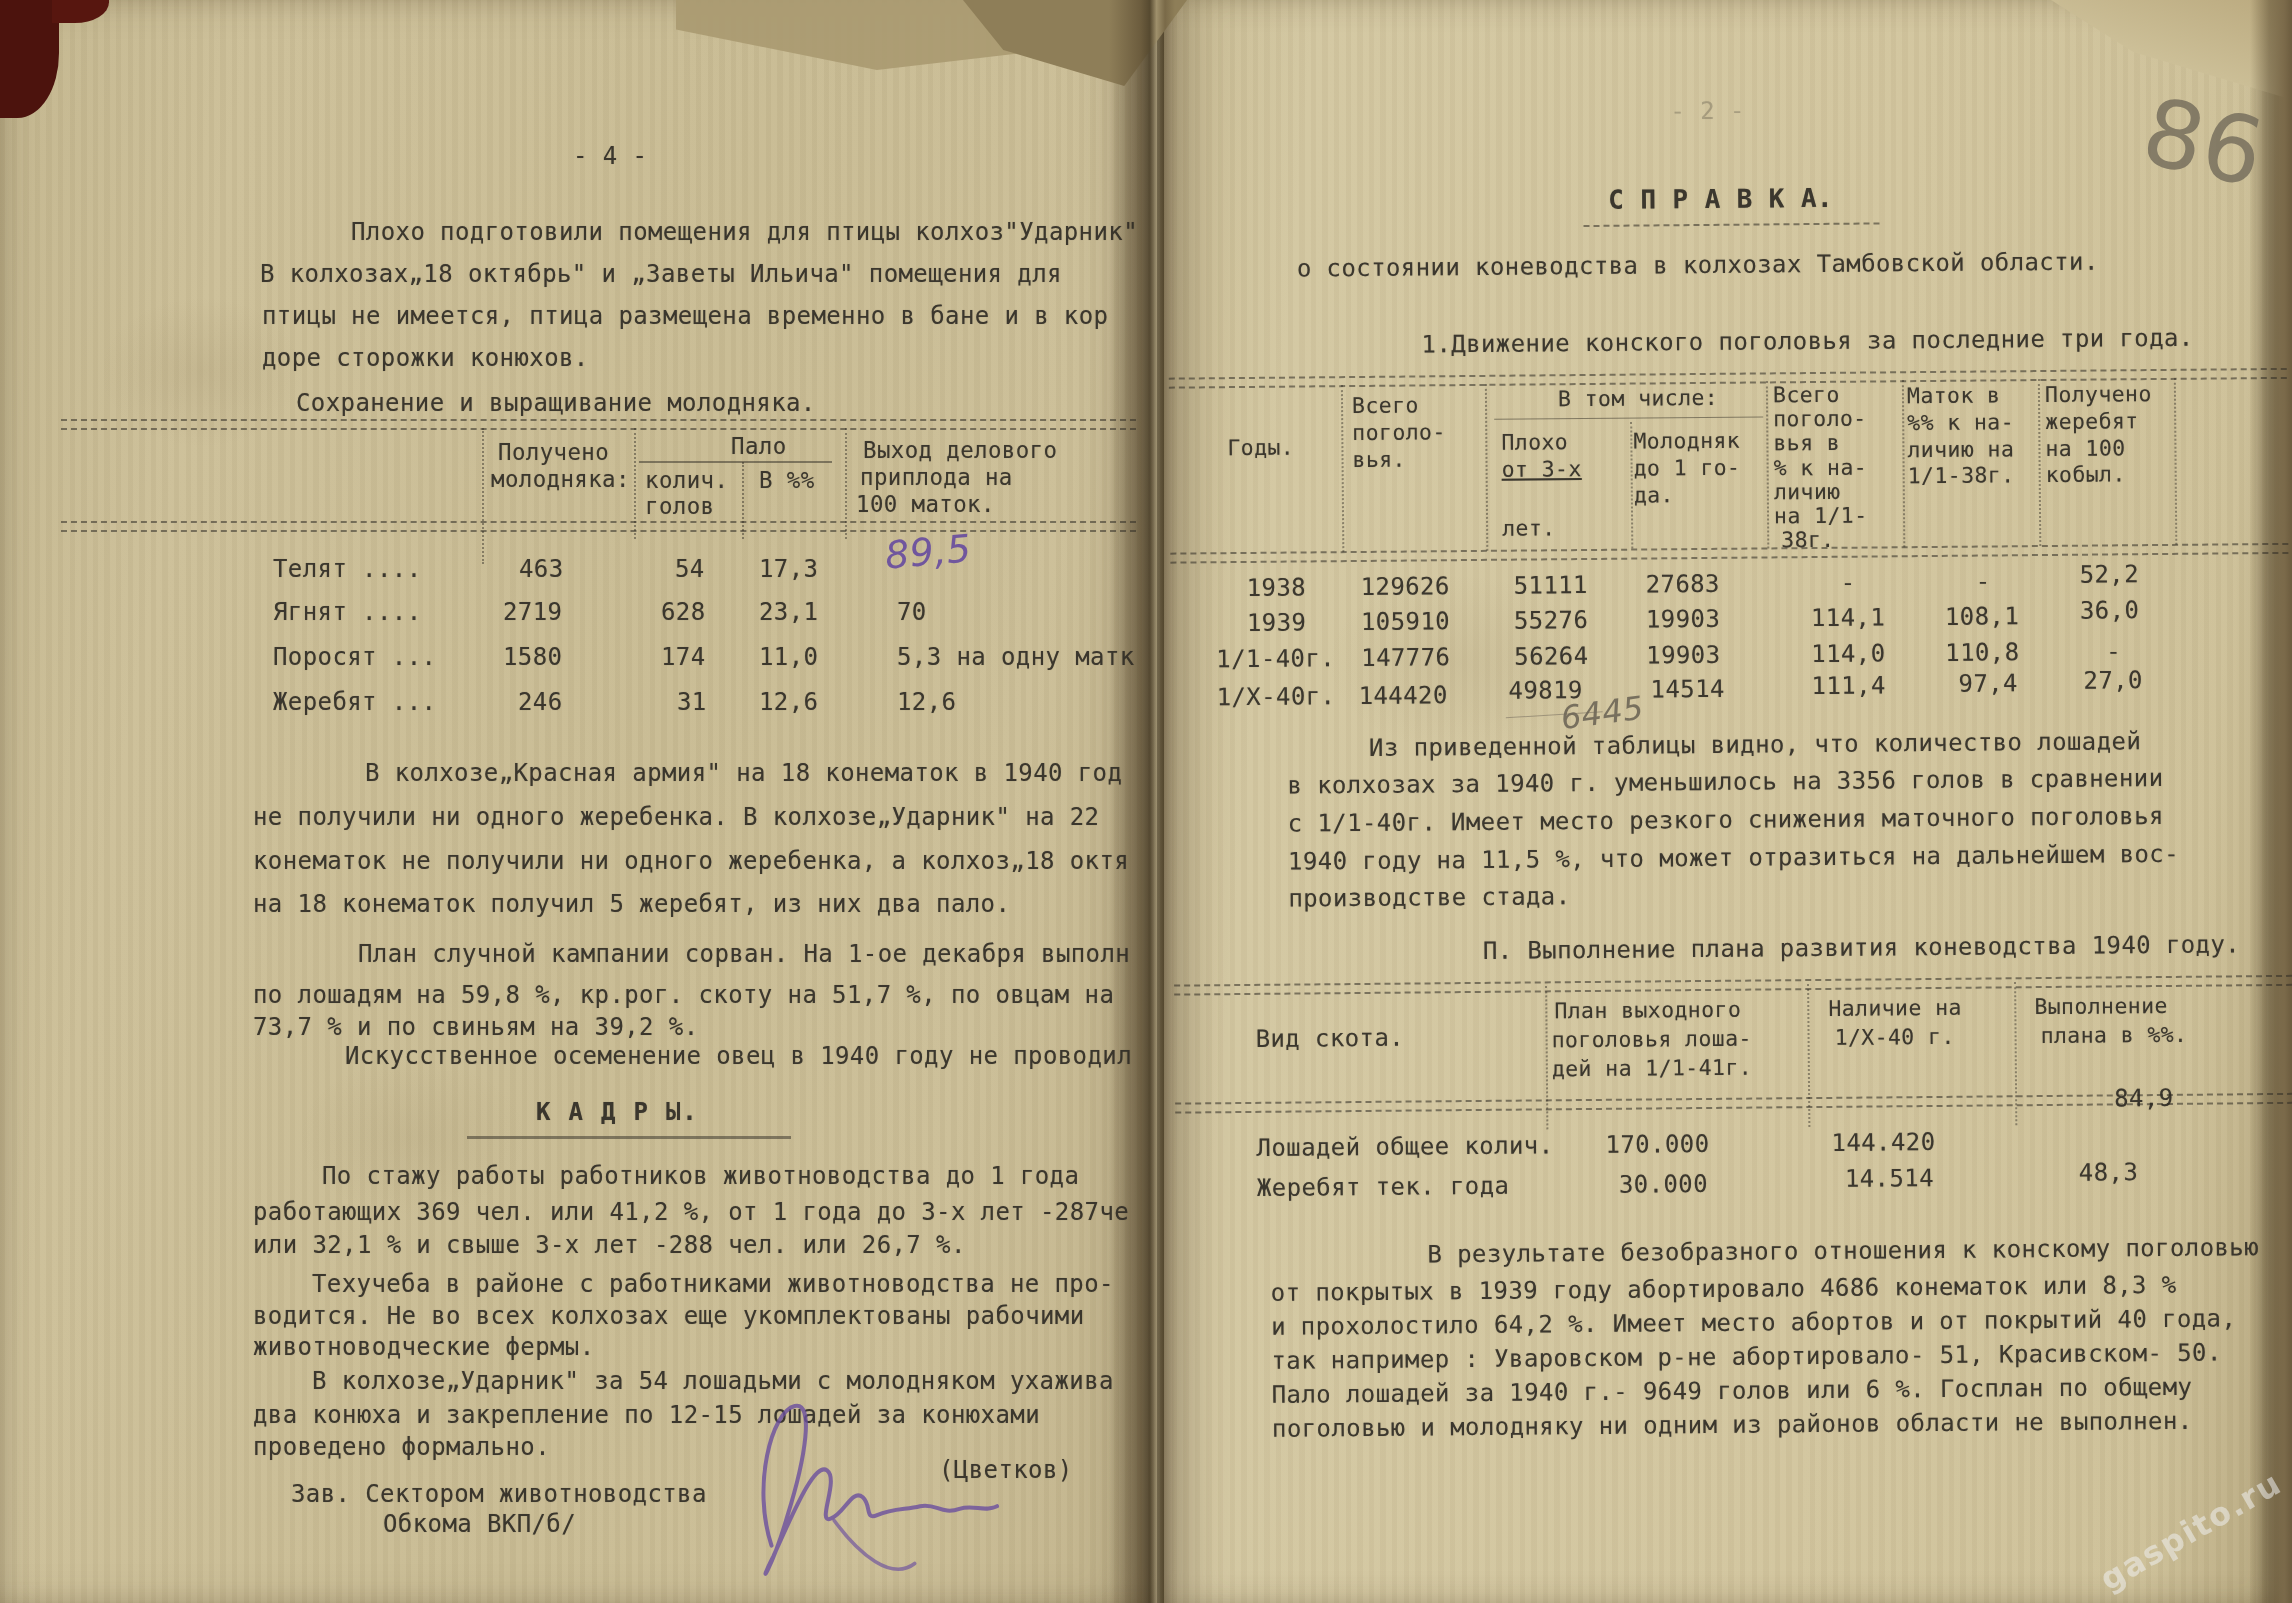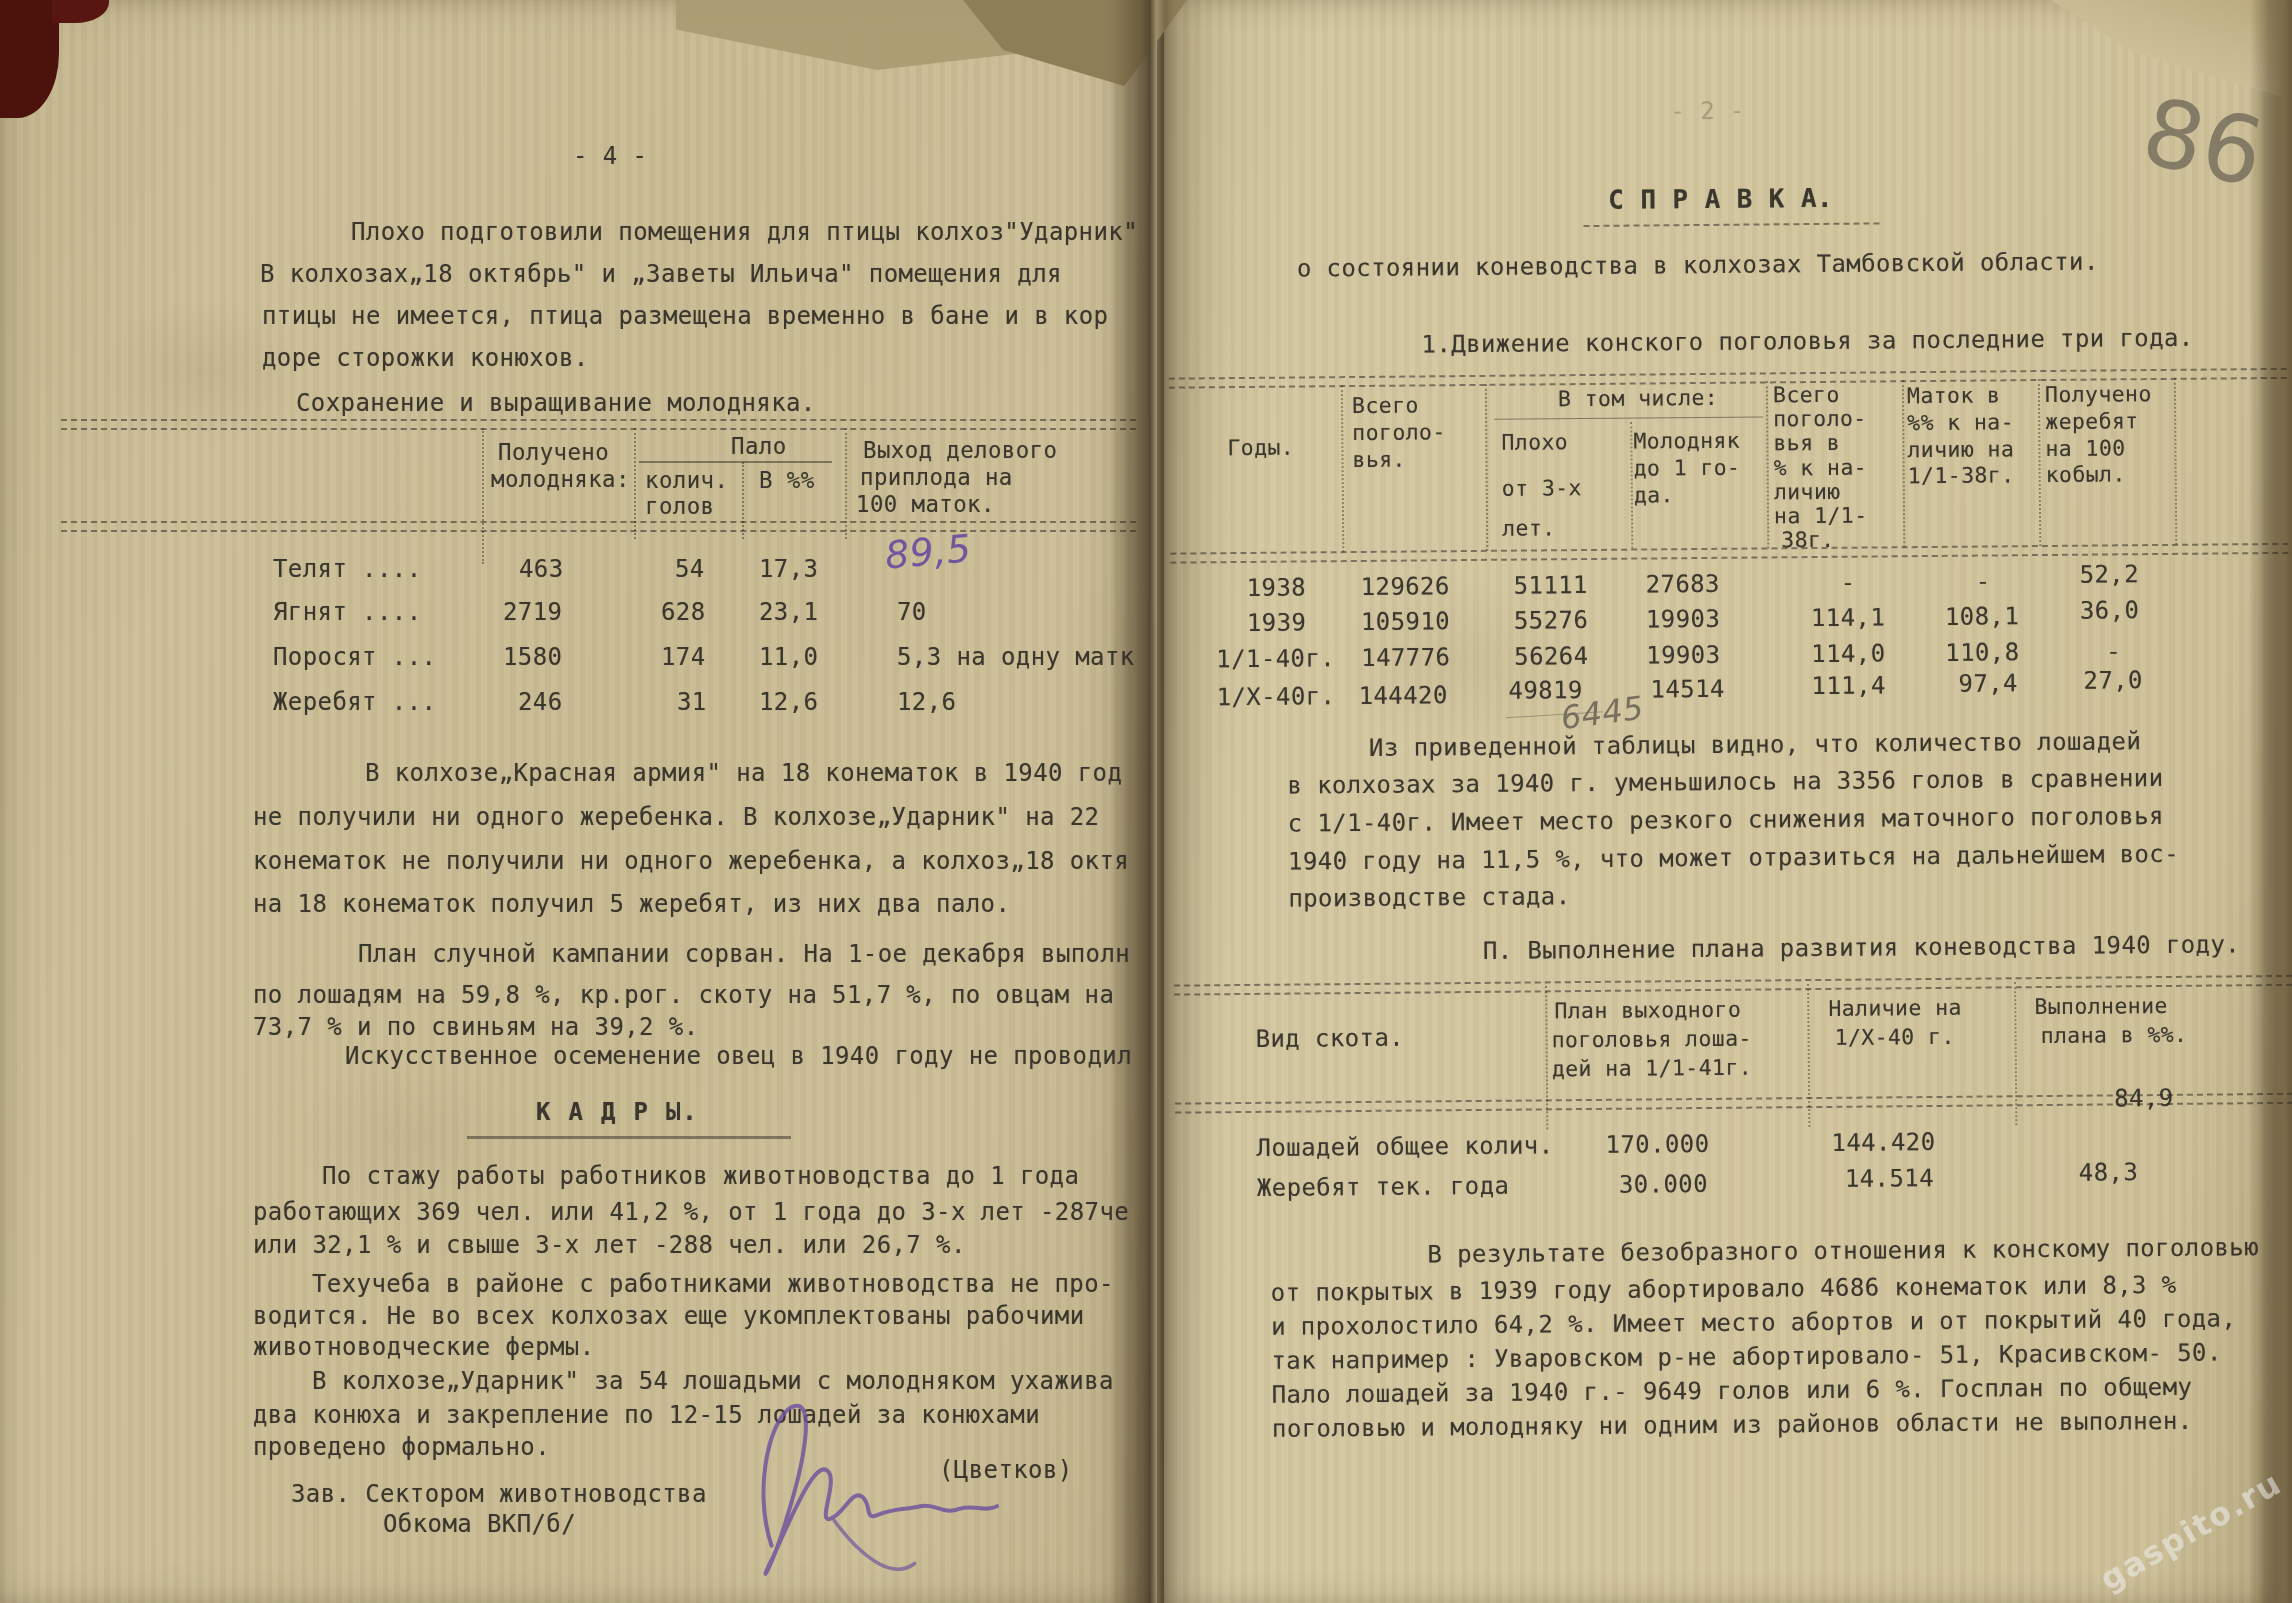--- a/index.html
+++ b/index.html
@@ -169,21 +169,21 @@
     <span class="t sz24" style="left:1229px;top:433px;">Годы.</span>
 
     <span class="t sz24" style="left:1354px;top:392px;">Всего</span>
     <span class="t sz24" style="left:1354px;top:419px;">поголо-</span>
     <span class="t sz24" style="left:1354px;top:446px;">вья.</span>
 
     <span class="t sz24" style="left:1560px;top:387px;">В том числе:</span>
     <div class="hr1" style="left:1496px;top:417px;width:269px;border-top-width:1.8px;"></div>
 
     <span class="t sz24" style="left:1503px;top:430px;">Плохо</span>
-    <span class="t sz24" style="left:1503px;top:476px;">от 3-х</span>
+    <span class="t sz24" style="left:1503px;top:457px;text-decoration:underline;">от 3-х</span>
     <span class="t sz24" style="left:1503px;top:484px;margin-top:32px;">лет.</span>
 
     <span class="t sz24" style="left:1635px;top:430px;">Молодняк</span>
     <span class="t sz24" style="left:1635px;top:457px;">до 1 го-</span>
     <span class="t sz24" style="left:1635px;top:484px;">да.</span>
 
     <span class="t sz24" style="left:1775px;top:385px;">Всего</span>
     <span class="t sz24" style="left:1775px;top:409px;">поголо-</span>
     <span class="t sz24" style="left:1775px;top:433px;">вья в</span>
     <span class="t sz24" style="left:1775px;top:458px;">% к на-</span>

